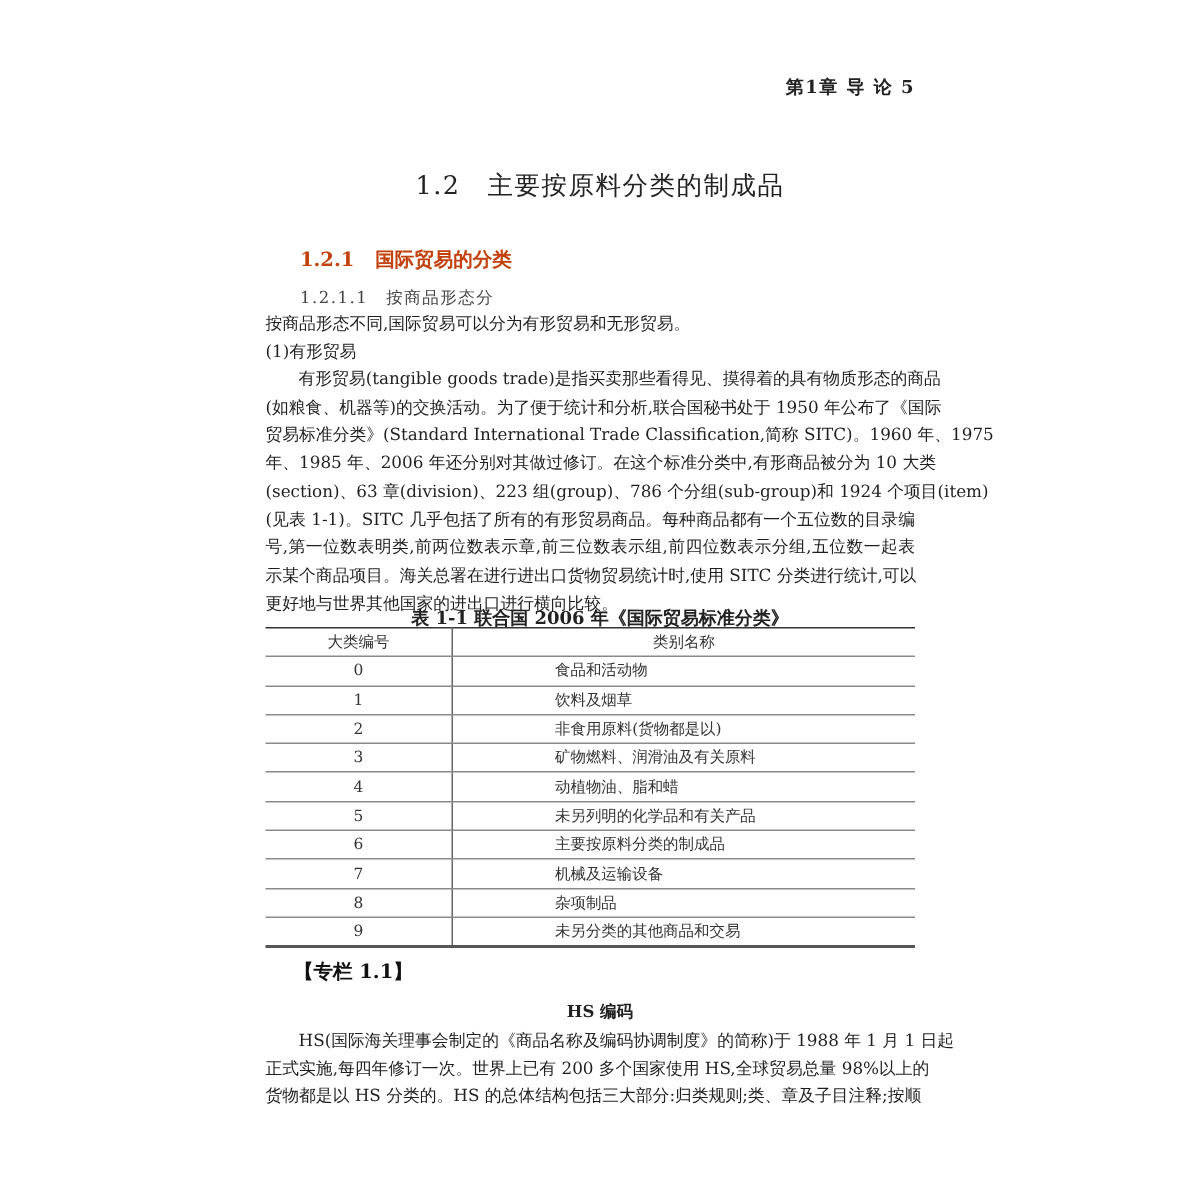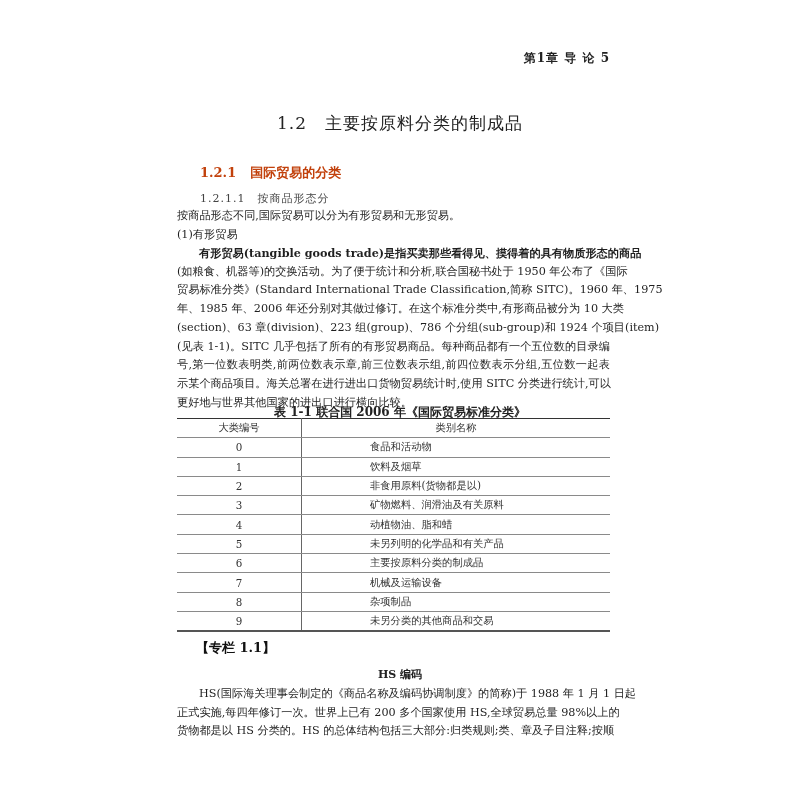--- a/index.html
+++ b/index.html
@@ -138,21 +138,21 @@
   <div class="subsub-title">
     <span class="num">1.2.1.1</span><span>按商品形态分</span>
   </div>
 
   <div class="text-block" style="top: 207px;">
     <span class="line last">按商品形态不同,国际贸易可以分为有形贸易和无形贸易。</span>
     <span class="line last">(1)有形贸易</span>
   </div>
 
   <div class="text-block" style="top: 244px;">
-    <span class="line" style="padding-left: 22px; font-weight: bold;">有形贸易(tangible goods trade)是指买卖那些看得见、摸得着的具有物质形态的商品</span>
+    <span class="line" style="padding-left: 22px;">有形贸易(tangible goods trade)是指买卖那些看得见、摸得着的具有物质形态的商品</span>
     <span class="line">(如粮食、机器等)的交换活动。为了便于统计和分析,联合国秘书处于 1950 年公布了《国际</span>
     <span class="line">贸易标准分类》(Standard International Trade Classification,简称 SITC)。1960 年、1975</span>
     <span class="line">年、1985 年、2006 年还分别对其做过修订。在这个标准分类中,有形商品被分为 10 大类</span>
     <span class="line">(section)、63 章(division)、223 组(group)、786 个分组(sub-group)和 1924 个项目(item)</span>
     <span class="line">(见表 1-1)。SITC 几乎包括了所有的有形贸易商品。每种商品都有一个五位数的目录编</span>
     <span class="line">号,第一位数表明类,前两位数表示章,前三位数表示组,前四位数表示分组,五位数一起表</span>
     <span class="line">示某个商品项目。海关总署在进行进出口货物贸易统计时,使用 SITC 分类进行统计,可以</span>
     <span class="line last">更好地与世界其他国家的进出口进行横向比较。</span>
   </div>
 

